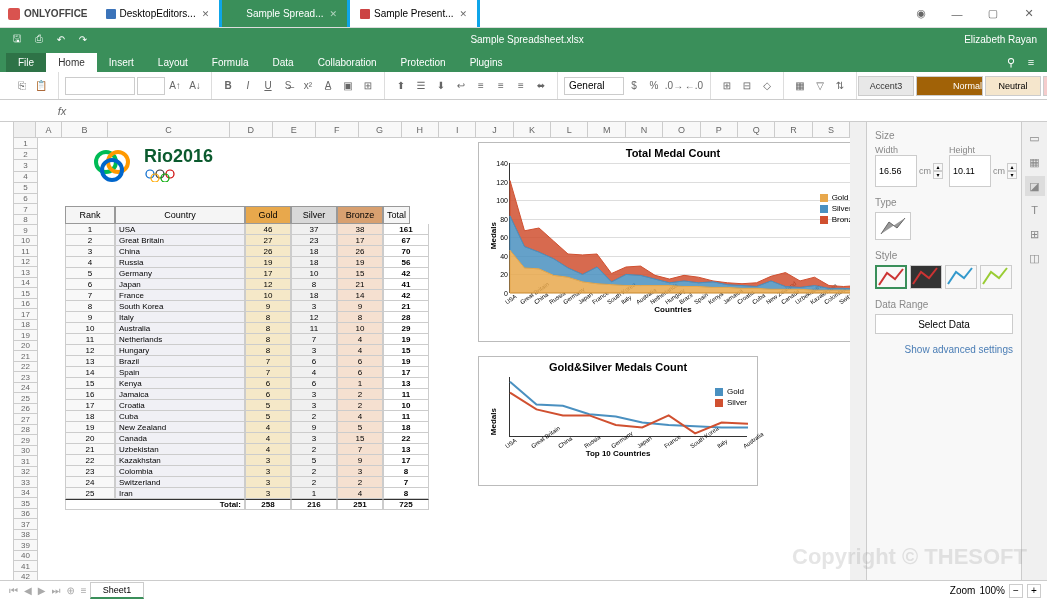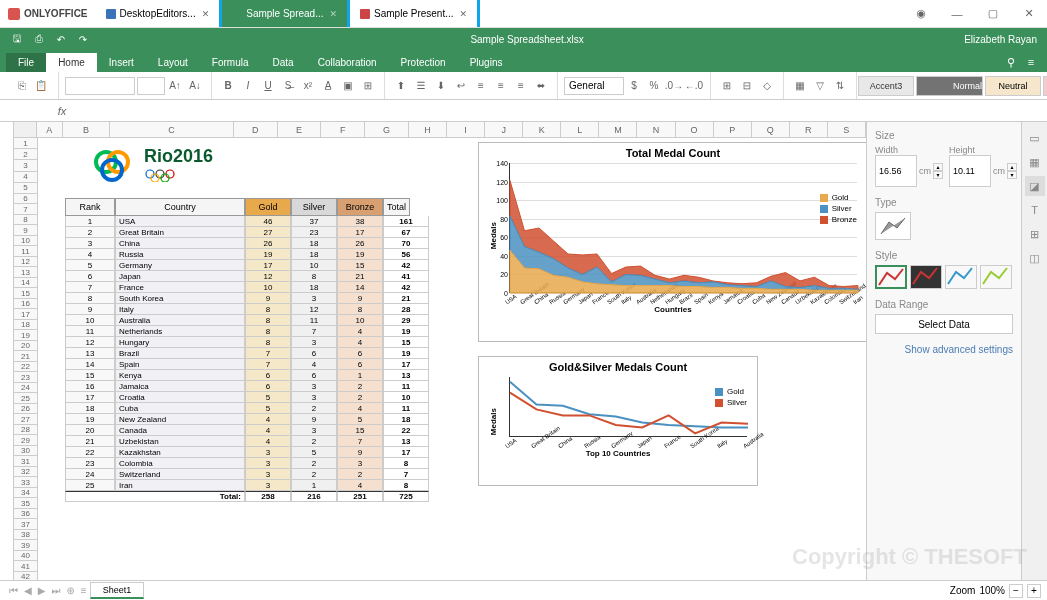--- a/index.html
+++ b/index.html
@@ -65,21 +65,21 @@
   display: flex;
   align-items: center;
   padding: 0 6px;
   font-size: 10px;
 }
 .ribbon-group { display: flex; align-items: center; padding: 0 6px; border-right: 1px solid #ddd; height: 100%; }
 .ribbon-btn { width: 18px; height: 18px; display: flex; align-items: center; justify-content: center; cursor: pointer; color: #666; margin: 0 1px; }
 .ribbon-input { border: 1px solid #ccc; height: 18px; padding: 0 4px; font-size: 10px; }
 .style-cell { flex: 0 0 56px; height: 20px; border: 1px solid #ccc; margin: 0 1px; display: flex; align-items: center; justify-content: center; font-size: 9px; cursor: pointer; }
 .style-accent3 { background: #e8e8e8; color: #333; }
-.style-normal { background: #737373; color: #fff; padding-left: 36px; }
+.style-normal { background: #a16207; color: #fff; padding-left: 36px; }
 .style-neutral { background: #f5e6cc; }
 .style-bad { background: #f5cccc; }
 
 .formula-bar {
   height: 22px;
   background: #fff;
   border-bottom: 1px solid #ccc;
   display: flex;
   align-items: center;
 }
@@ -124,21 +124,21 @@
   justify-content: center;
   font-weight: bold;
   font-size: 14px;
   color: #0b5a2e;
 }
 .logo-area svg { width: 100%; height: 100%; }
 
 .data-table {
   position: absolute;
   left: 27px;
-  top: 60px;
+  top: 68px;
 }
 .hdr-row { display: flex; height: 18px; }
 .hdr-cell { border: 1px solid #999; background: #f5f5f5; font-size: 9px; display: flex; align-items: center; justify-content: center; font-weight: 500; }
 .hdr-gold { background: #e8a84c; }
 .hdr-silver { background: #d8d8d8; }
 .hdr-bronze { background: #d8a070; }
 .data-row { display: flex; height: 11px; }
 .data-cell { border: 1px solid #ccc; border-top: none; font-size: 8px; display: flex; align-items: center; padding: 0 3px; }
 .rank-cell { width: 50px; justify-content: center; background: #f8f8f8; }
 .country-cell { width: 130px; background: #f0f0f5; }
@@ -167,20 +167,21 @@
 .legend-item { display: flex; align-items: center; margin-bottom: 2px; }
 .legend-sw { width: 8px; height: 8px; margin-right: 4px; }
 .gridline { position: absolute; left: 0; right: 0; border-top: 1px solid #ddd; }
 
 .right-panel {
   width: 155px;
   background: #f8f8f8;
   border-left: 1px solid #ccc;
   padding: 8px;
   font-size: 10px;
+  margin-left: 16px;
 }
 .icon-strip { width: 26px; background: #f0f0f0; border-left: 1px solid #ccc; display: flex; flex-direction: column; align-items: center; padding-top: 6px; }
 .icon-strip-btn { width: 20px; height: 20px; margin-bottom: 4px; display: flex; align-items: center; justify-content: center; color: #888; cursor: pointer; }
 .icon-strip-btn.active { background: #ddd; }
 .panel-section { margin-bottom: 10px; }
 .panel-label { color: #888; margin-bottom: 4px; }
 .panel-row { display: flex; gap: 6px; }
 .panel-sub { flex: 1; }
 .panel-sublabel { font-size: 9px; color: #888; }
 .panel-input { display: flex; align-items: center; }

